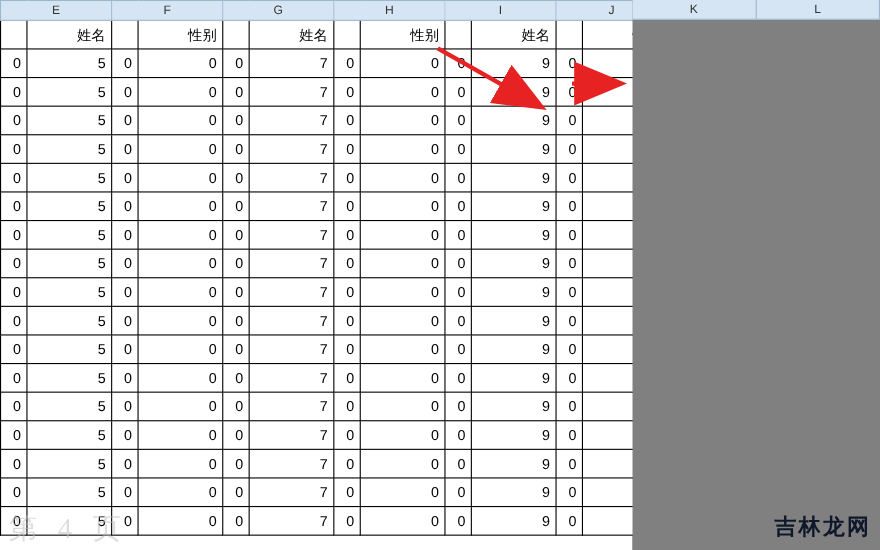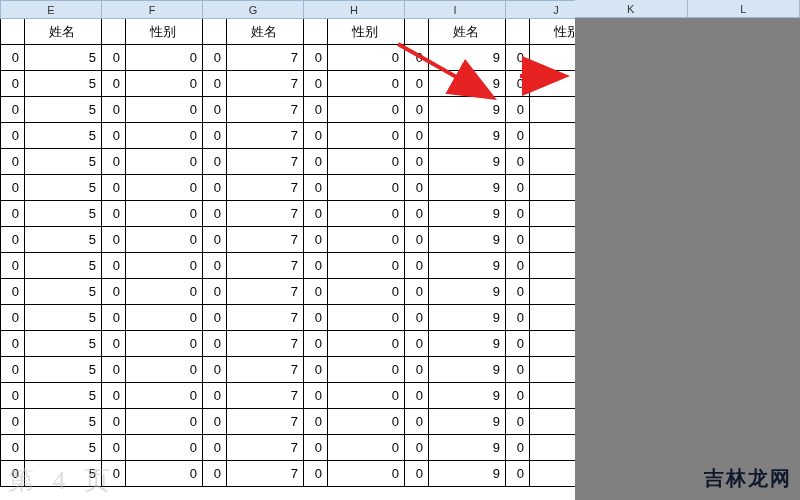--- a/index.html
+++ b/index.html
@@ -36,21 +36,21 @@
     td {
       border: 1px solid #000;
       height: 26px;
       padding: 0 5px;
       background: #fff;
       overflow: hidden;
       white-space: nowrap;
     }
     td.narrow { width: 24px; text-align: right; }
     td.wide { width: 77px; text-align: right; }
-    td.header-cell { text-align: center; padding-left: 3px; }
+    td.header-cell { text-align: right; padding-left: 3px; }
     td.header-cell.narrow { text-align: left; padding-left: 2px; }
     .gray-panel {
       position: absolute;
       left: 575px;
       top: 0;
       width: 225px;
       height: 500px;
       background: #808080;
     }
     .gray-header {

